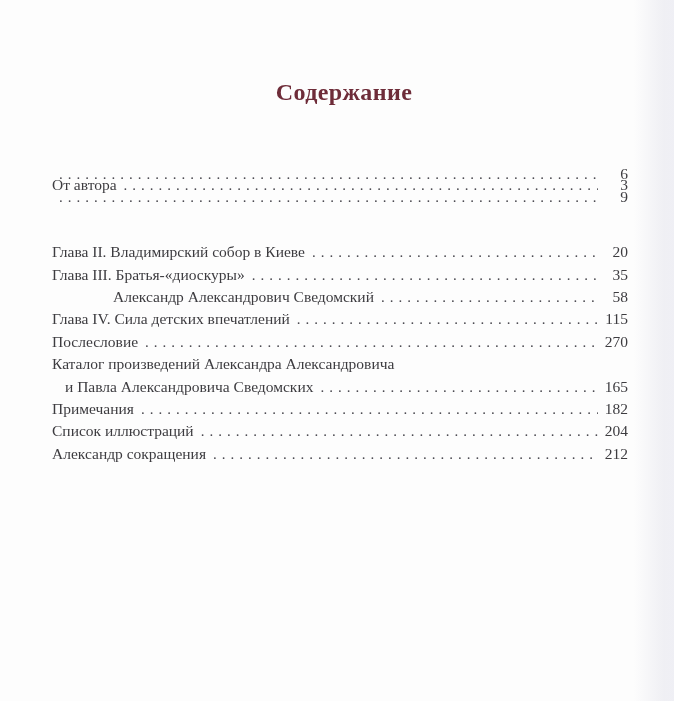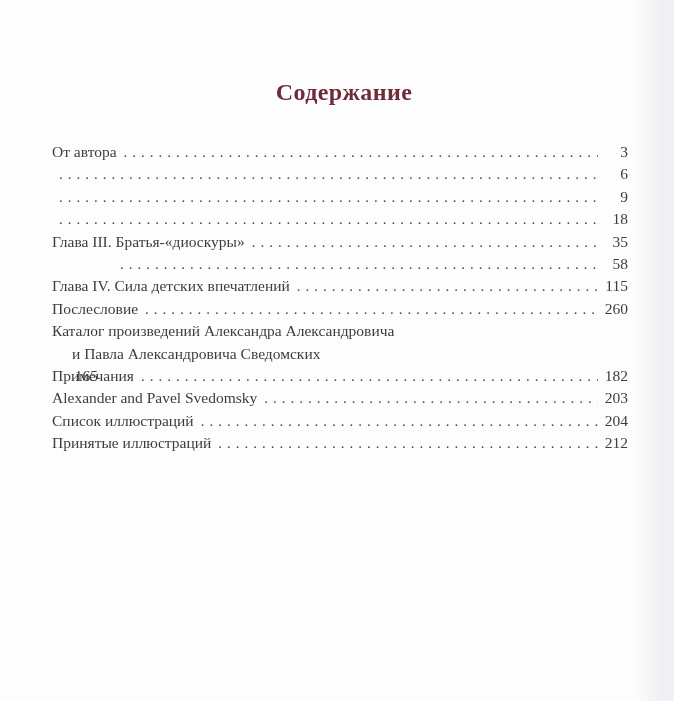--- a/index.html
+++ b/index.html
@@ -42,22 +42,22 @@
   }
   .toc-entry { margin: 0; }
   .toc-line {
     display: flex;
     align-items: baseline;
     height: 22.4px;
     line-height: 22.4px;
     white-space: nowrap;
   }
   .toc-line.sub    { padding-left: 61px; }
-  .toc-line.cont   { padding-left: 13px; flex-direction: column; }
-  .toc-label { flex: 0 0 auto; }
+  .toc-line.cont   { padding-left: 13px; }
+  .toc-label { flex: 0 0 auto; margin-top: 33px; }
   .dots {
     flex: 1 1 auto;
     overflow: hidden;
     margin-left: 7px;
     margin-right: 4px;
     min-width: 10px;
     color: #4a4950;
   }
   .dots::after {
     content: "........................................................................................................";
@@ -91,49 +91,51 @@
         </div>
       </div>
       <div class="toc-entry">
         <div class="toc-line">
           <span class="dots"></span>
           <span class="page-num">9</span>
         </div>
       </div>
       <div class="toc-entry">
         <div class="toc-line">
+          <span class="toc-label">Глава II. Владимирский собор в Киеве</span>
           <span class="dots"></span>
-          <span class="page-num">18</span>
+          <span class="page-num">20</span>
         </div>
       </div>
       <div class="toc-entry">
         <div class="toc-line">
           <span class="toc-label">Глава III. Братья-«диоскуры»</span>
           <span class="dots"></span>
           <span class="page-num">35</span>
         </div>
       </div>
       <div class="toc-entry">
         <div class="toc-line sub">
+          <span class="toc-label">Александр Александрович Сведомский</span>
           <span class="dots"></span>
           <span class="page-num">58</span>
         </div>
       </div>
       <div class="toc-entry">
         <div class="toc-line">
           <span class="toc-label">Глава IV. Сила детских впечатлений</span>
           <span class="dots"></span>
           <span class="page-num">115</span>
         </div>
       </div>
       <div class="toc-entry">
         <div class="toc-line">
           <span class="toc-label">Послесловие</span>
           <span class="dots"></span>
-          <span class="page-num">260</span>
+          <span class="page-num">270</span>
         </div>
       </div>
       <div class="toc-entry">
         <div class="toc-line">
           <span class="toc-label">Каталог произведений Александра Александровича</span>
         </div>
         <div class="toc-line cont">
           <span class="toc-label">и Павла Александровича Сведомских</span>
           <span class="dots"></span>
           <span class="page-num">165</span>
@@ -141,33 +143,26 @@
       </div>
       <div class="toc-entry">
         <div class="toc-line">
           <span class="toc-label">Примечания</span>
           <span class="dots"></span>
           <span class="page-num">182</span>
         </div>
       </div>
       <div class="toc-entry">
         <div class="toc-line">
-          <span class="toc-label">Alexander and Pavel Svedomsky</span>
-          <span class="dots"></span>
-          <span class="page-num">203</span>
-        </div>
-      </div>
-      <div class="toc-entry">
-        <div class="toc-line">
           <span class="toc-label">Список иллюстраций</span>
           <span class="dots"></span>
           <span class="page-num">204</span>
         </div>
       </div>
       <div class="toc-entry">
         <div class="toc-line">
-          <span class="toc-label">Принятые иллюстраций</span>
+          <span class="toc-label">Александр сокращения</span>
           <span class="dots"></span>
           <span class="page-num">212</span>
         </div>
       </div>
     </div>
 </div>
 
 </body></html>

